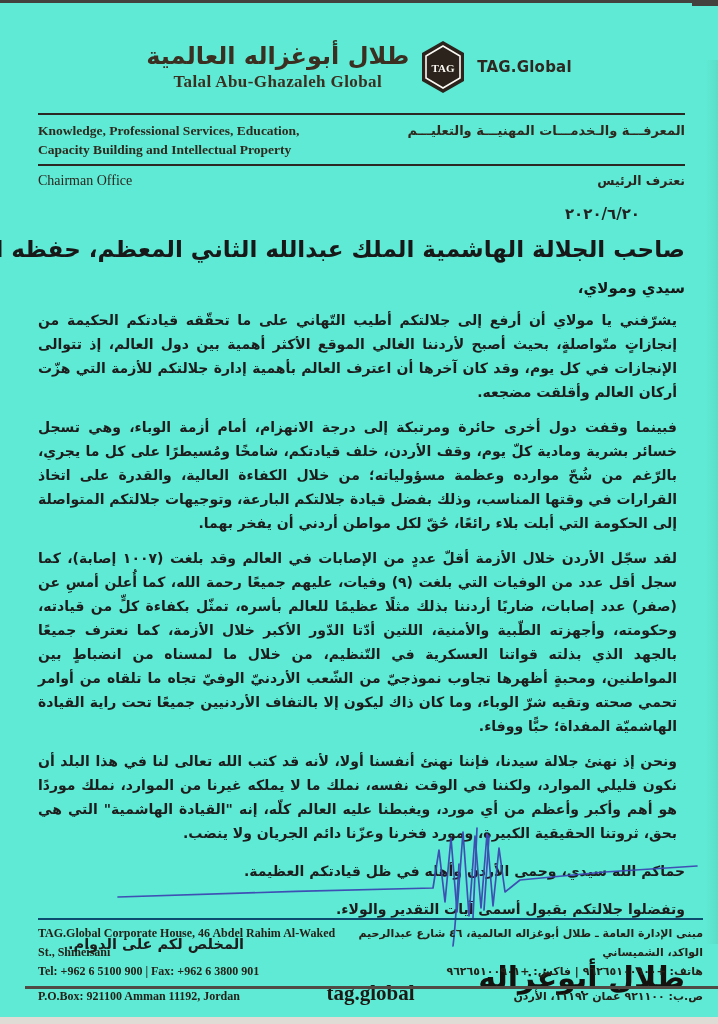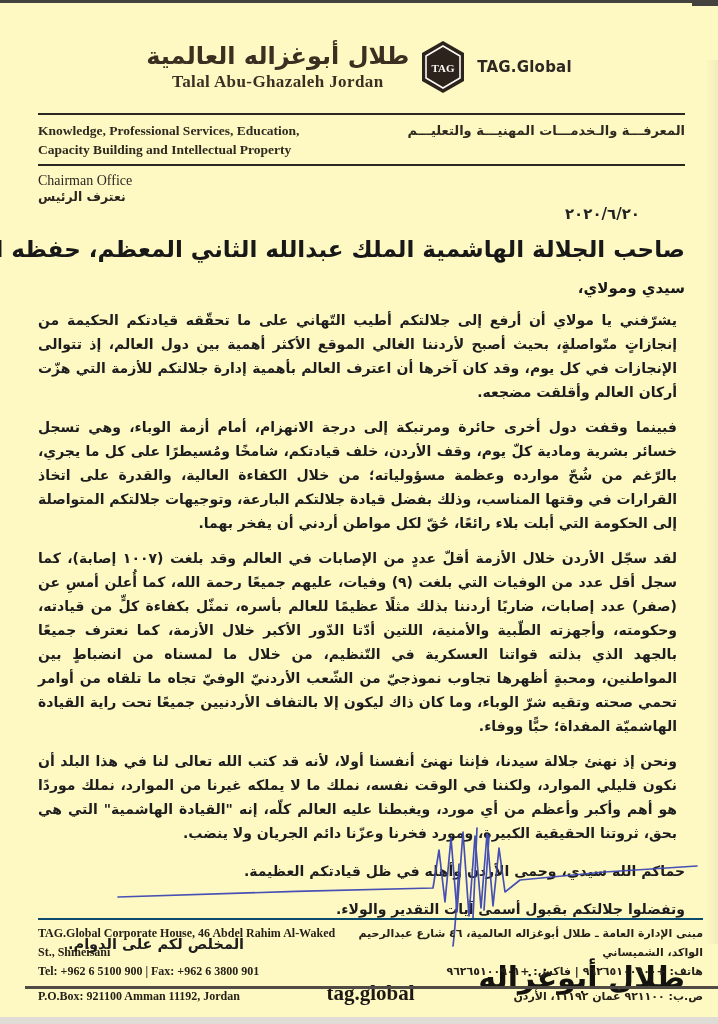--- a/index.html
+++ b/index.html
@@ -1,18 +1,18 @@
 <!DOCTYPE html>
 <html lang="en"><head>
 <meta charset="utf-8">
 <style>
   html,body{margin:0;padding:0;background:#e8e6e0;}
   .page{
     position:relative; width:718px; height:1024px; margin:0 auto;
-    background:#fef9c3; overflow:hidden;
+    background:#5eead4; overflow:hidden;
     font-family:"DejaVu Sans", sans-serif; color:#1f1e1c;
   }
   .scan-top{position:absolute;top:0;left:0;right:0;height:3px;background:#44423e;}
   .scan-top-corner{position:absolute;top:0;right:0;width:26px;height:6px;background:#44423e;}
   .scan-bottom{position:absolute;bottom:0;left:0;right:0;height:7px;background:#dedcd5;}
   .scan-right{position:absolute;top:60px;bottom:80px;right:0;width:12px;
     background:linear-gradient(to right, rgba(0,0,0,0), rgba(60,55,45,0.07));}
 
   
   .header{position:absolute;top:40px;left:0;right:0;display:flex;justify-content:center;align-items:center;gap:12px;}
@@ -22,21 +22,21 @@
   .hex{display:block;}
   .tagglobal{font-size:15px;font-weight:bold;color:#2f2822;letter-spacing:.2px;}
 
   
   .content{position:absolute;left:38px;right:33px;top:0;}
   .rule{height:2px;background:#2b2722;}
   .rule1{margin-top:113px;}
   .band{display:flex;justify-content:space-between;align-items:flex-start;padding:6px 0 5px 0;}
   .band-en{font-family:"Liberation Serif", serif;font-weight:bold;font-size:13.5px;line-height:19px;color:#2f2a1f;}
   .band-ar{direction:rtl;text-align:right;font-weight:bold;font-size:13px;line-height:19px;color:#2f2a1f;}
-  .office{display:flex;justify-content:space-between;align-items:flex-start;padding:7px 0 0 0;flex-direction:column;}
+  .office{display:flex;justify-content:space-between;align-items:flex-start;padding:7px 0 0 0;}
   .office-en{font-family:"Liberation Serif", serif;font-size:14px;color:#2b2620;}
   .office-ar{direction:rtl;font-weight:bold;font-size:12.5px;color:#2b2620;}
 
   
   .letter{position:absolute;left:38px;right:33px;top:205px;direction:rtl;}
   .date{ text-align:right;margin:0 45px 6px 0;font-weight:bold;font-size:15px;letter-spacing:6px;color:#222;}
   .addressee{text-align:right;font-weight:bold;font-size:23px;line-height:40px;color:#181818;white-space:nowrap;}
   .salutation{text-align:right;font-weight:bold;font-size:15px;margin-top:10px;color:#181818;}
   .para{text-align:justify;font-weight:bold;font-size:14px;line-height:24px;margin:11px 8px 0 0;color:#1d1d1d;}
   .line-right{text-align:right;font-weight:bold;font-size:14px;line-height:24px;margin-top:14px;color:#1d1d1d;}
@@ -59,21 +59,21 @@
 
 <div class="page">
   <div class="scan-top"></div>
   <div class="scan-top-corner"></div>
   <div class="scan-right"></div>
   <div class="scan-bottom"></div>
 
   <div class="header">
     <div class="logo-stack">
       <div class="logo-ar">طلال أبوغزاله العالمية</div>
-      <div class="logo-en">Talal Abu-Ghazaleh Jordan</div>
+      <div class="logo-en">Talal Abu-Ghazaleh Global</div>
     </div>
     <svg class="hex" width="44" height="54" viewBox="0 0 44 54">
       <polygon points="22,1 43,13 43,41 22,53 1,41 1,13" fill="#2c241c"></polygon>
       <polygon points="22,6 39,16 39,38 22,48 5,38 5,16" fill="none" stroke="#fbf9f3" stroke-width="1.6"></polygon>
       <text x="22" y="31.5" text-anchor="middle" font-size="11" font-weight="bold" fill="#fbf9f3" font-family="Liberation Serif, serif">TAG</text>
     </svg>
     <div class="tagglobal">TAG.Global</div>
   </div>
 
   <div class="content">

